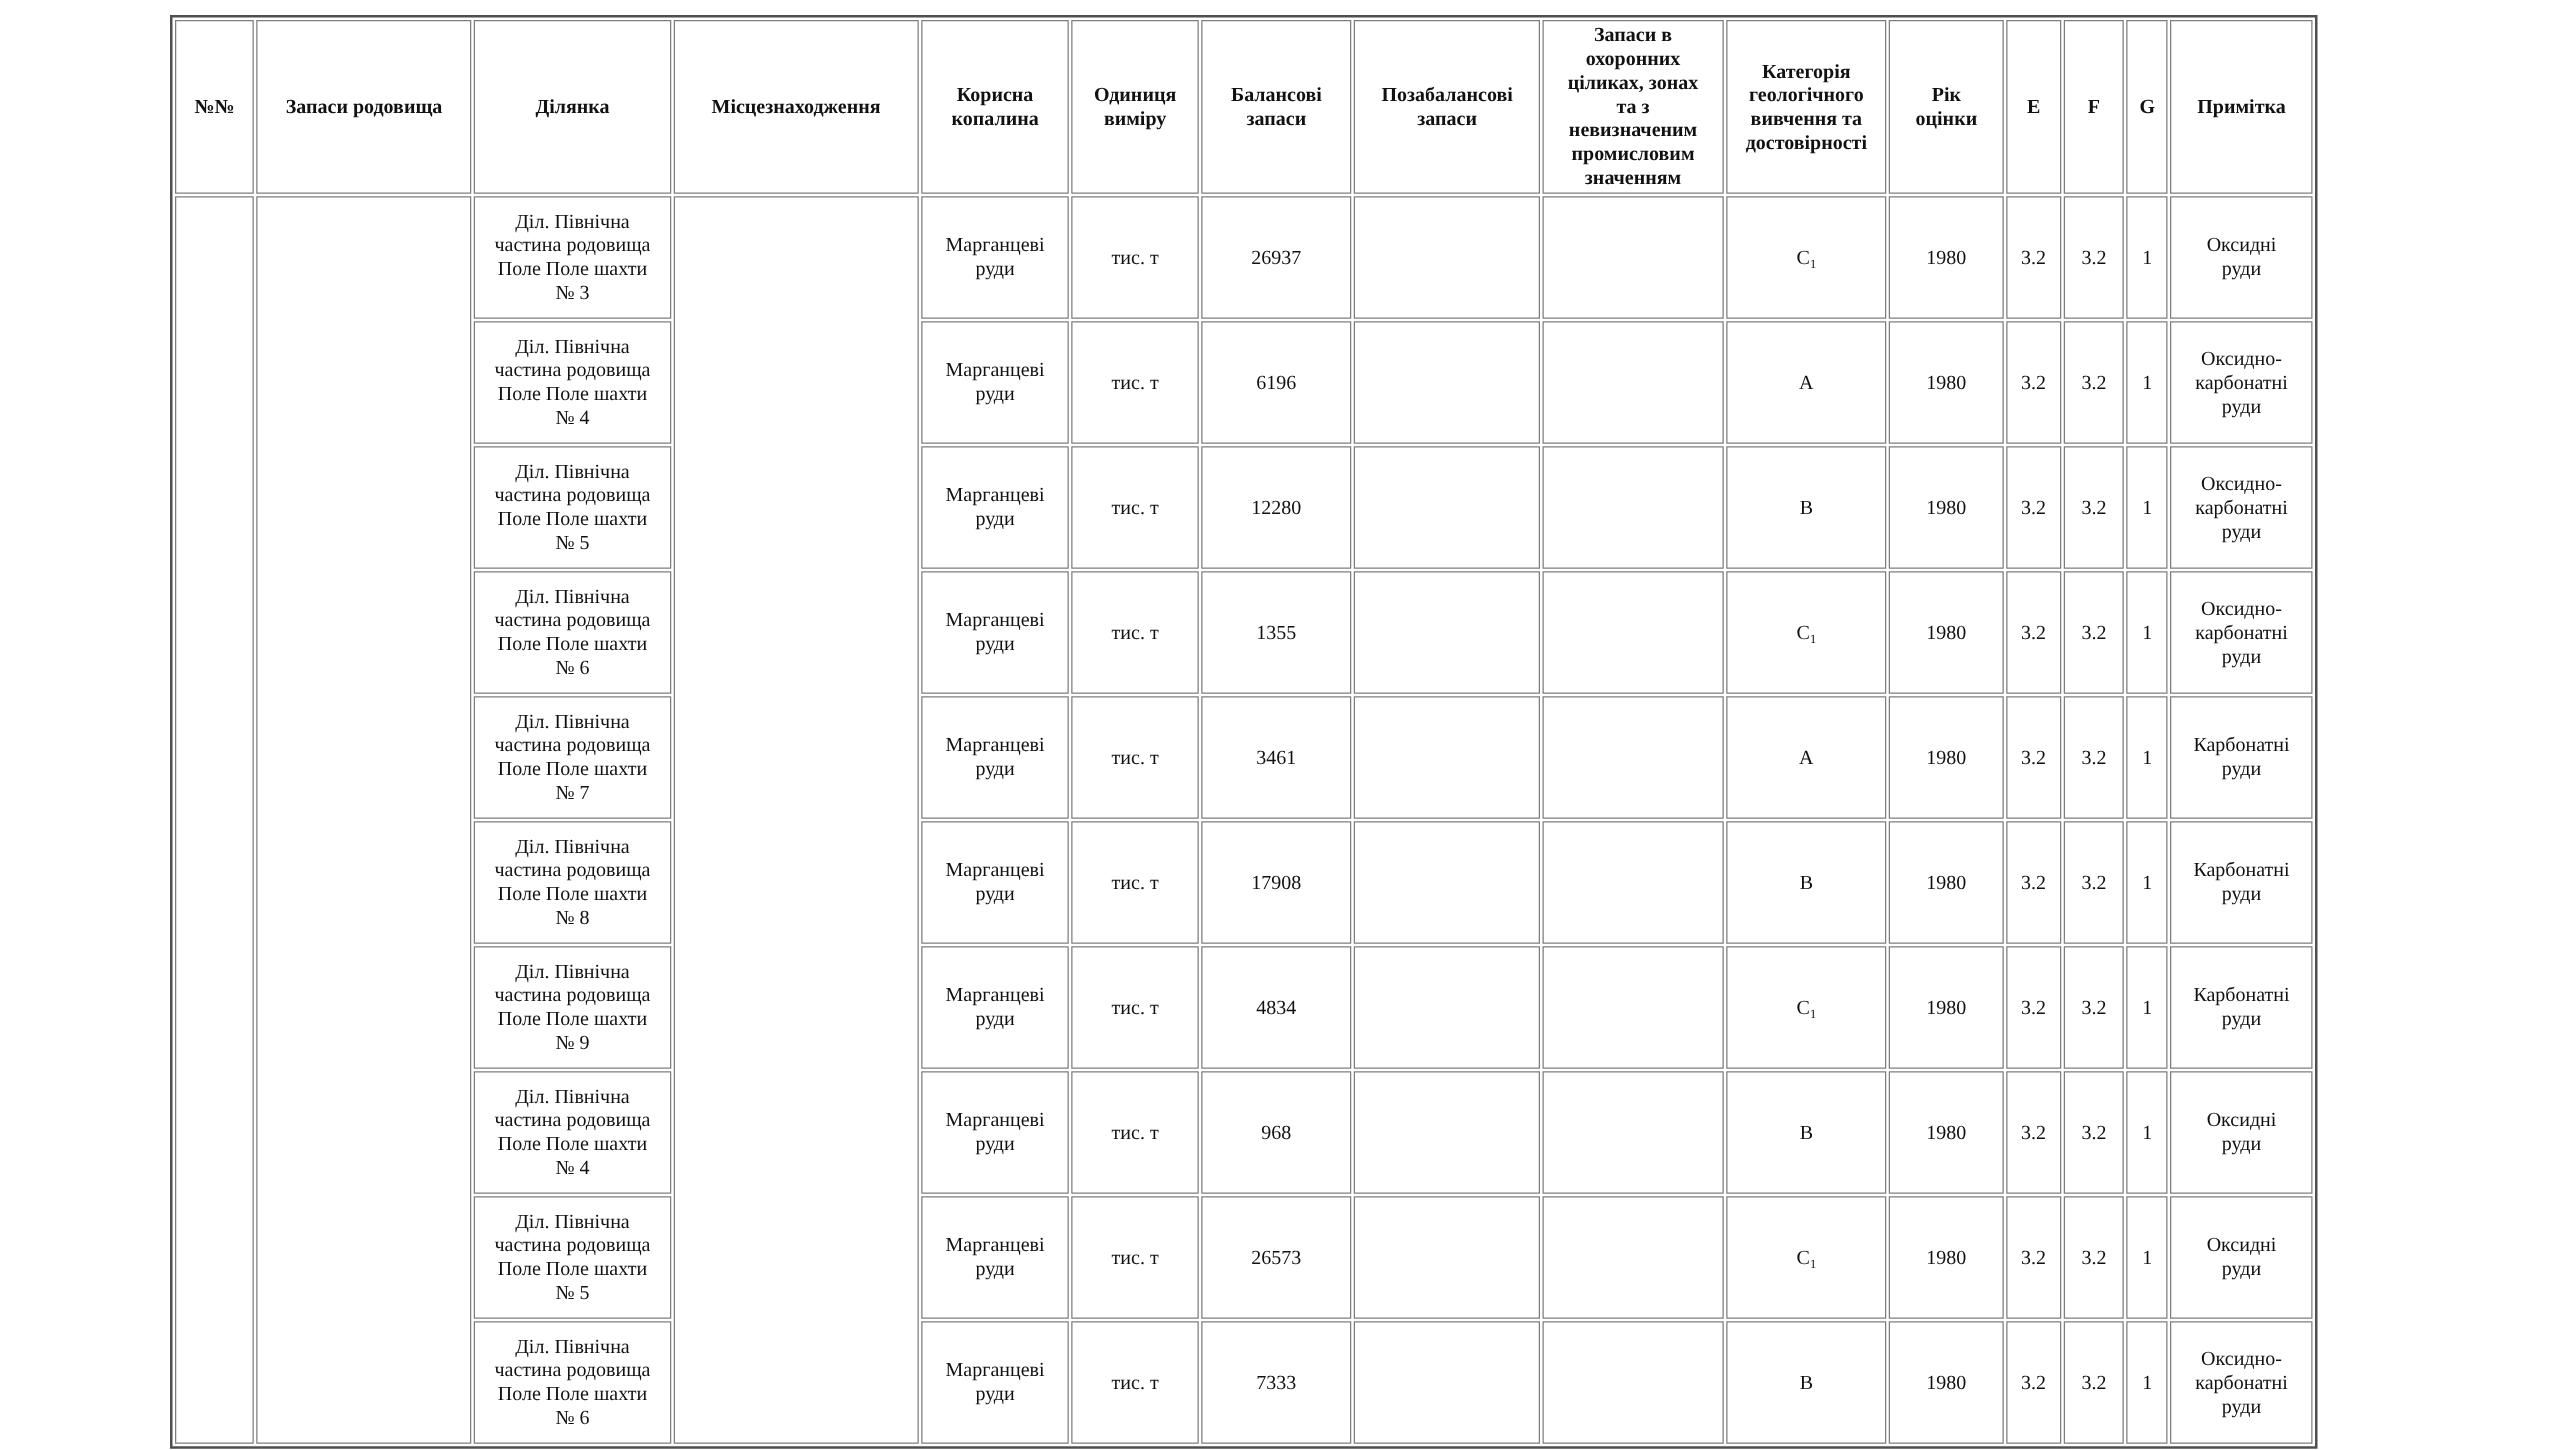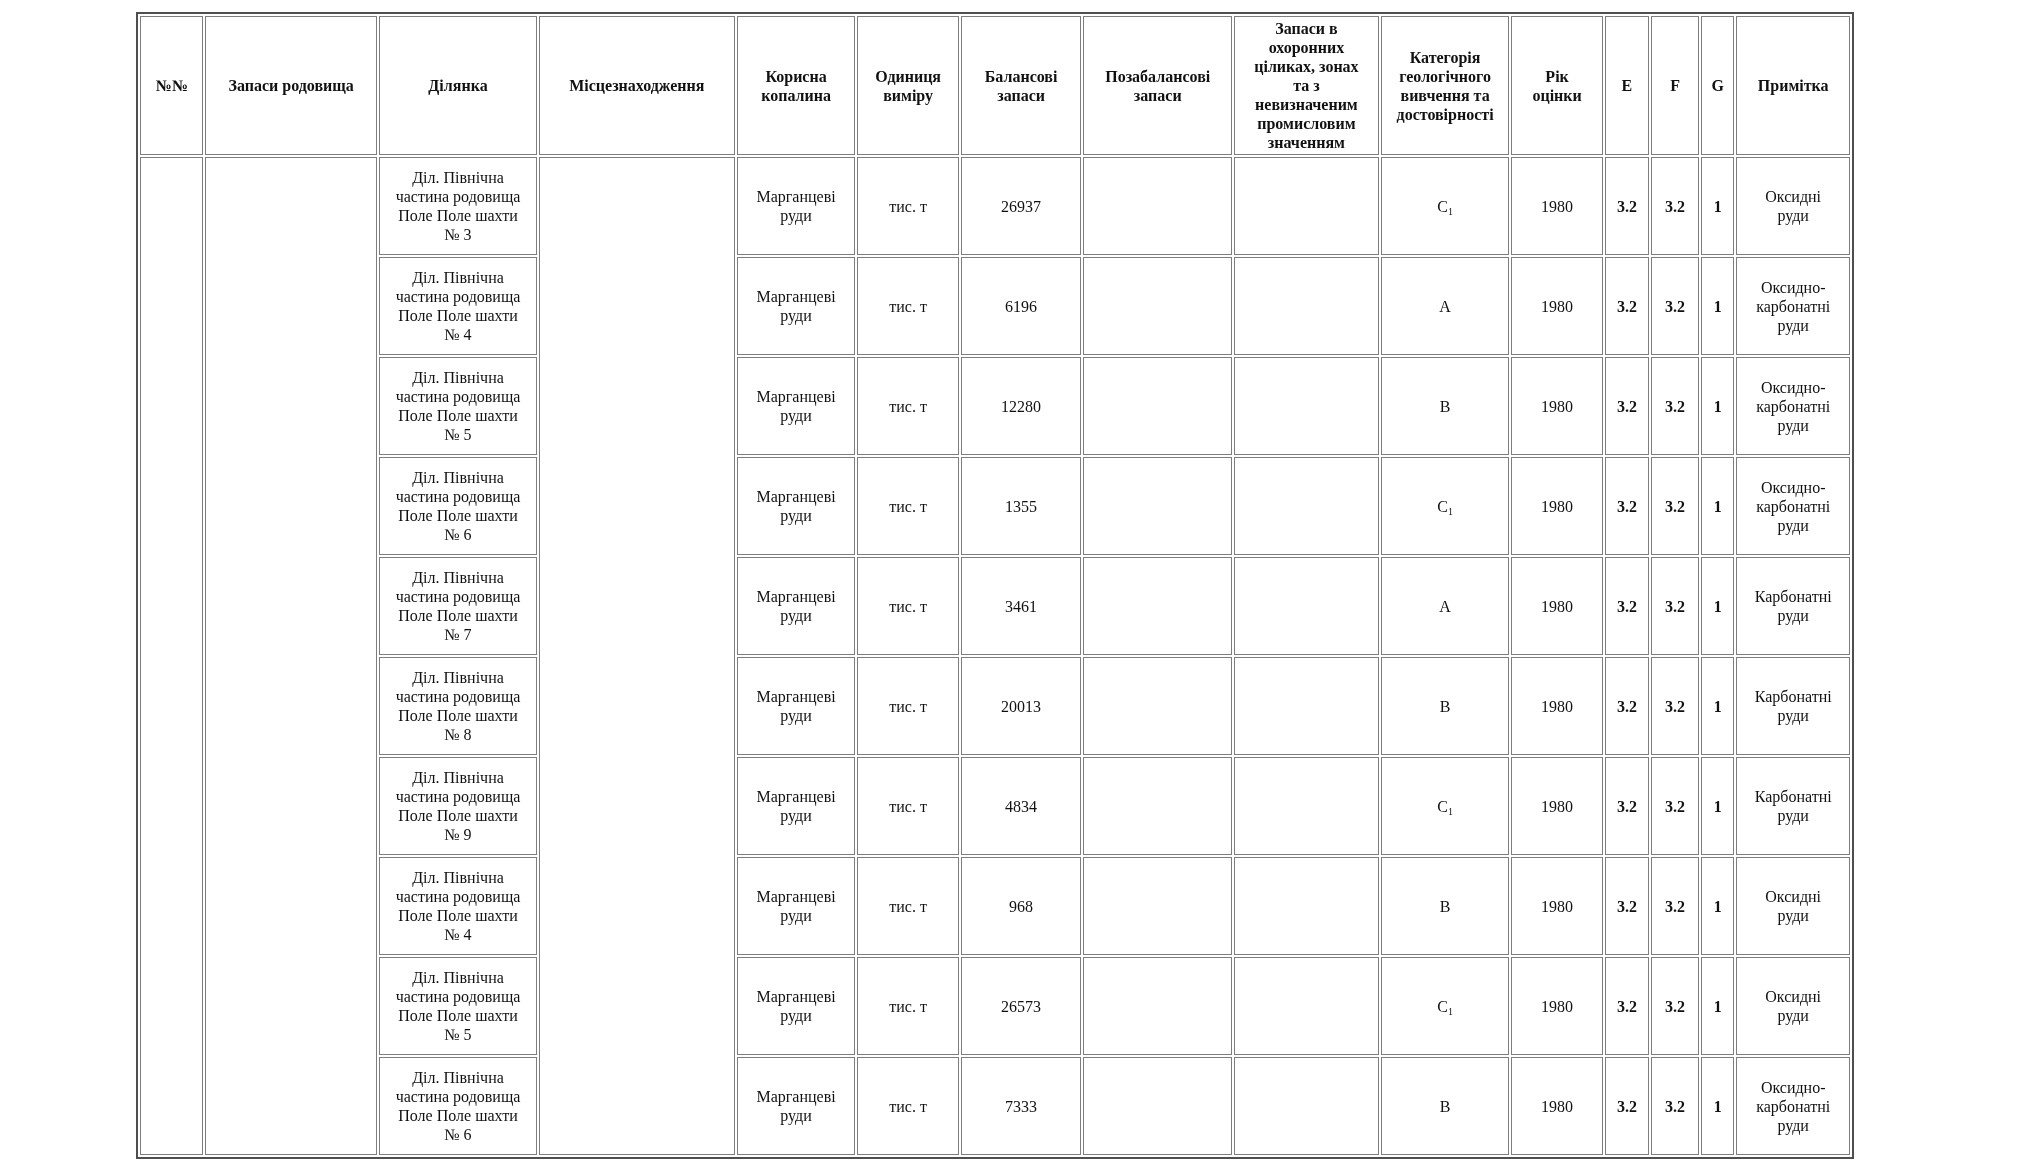--- a/index.html
+++ b/index.html
@@ -44,21 +44,21 @@
     box-sizing: border-box;
     overflow: hidden;
     color: #111111;
   }
   thead th {
     font-weight: bold;
     height: 132px;
   }
   tbody tr { height: 98px; }
   .pre { white-space: pre-line; }
-  .bold { font-weight: bold; margin-left: 40px; }
+  .bold { font-weight: normal; margin-left: 40px; }
   sub.cat-sub {
     font-size: 10px;
     line-height: 0;
     vertical-align: -3px;
   }
 </style>
 </head>
 <body>
 
 <div class="page">
@@ -216,21 +216,21 @@
 руди</td>
       </tr>
       <tr>
         <td class="pre">Діл. Північна
 частина родовища
 Поле Поле шахти
 № 8</td>
         <td class="pre">Марганцеві
 руди</td>
         <td>тис. т</td>
-        <td>20013</td>
+        <td>17908</td>
         <td></td>
         <td></td>
         <td><span>B</span><sub class="cat-sub"></sub></td>
         <td>1980</td>
         <td class="bold">3.2</td>
         <td class="bold">3.2</td>
         <td class="bold">1</td>
         <td class="pre">Карбонатні
 руди</td>
       </tr>

